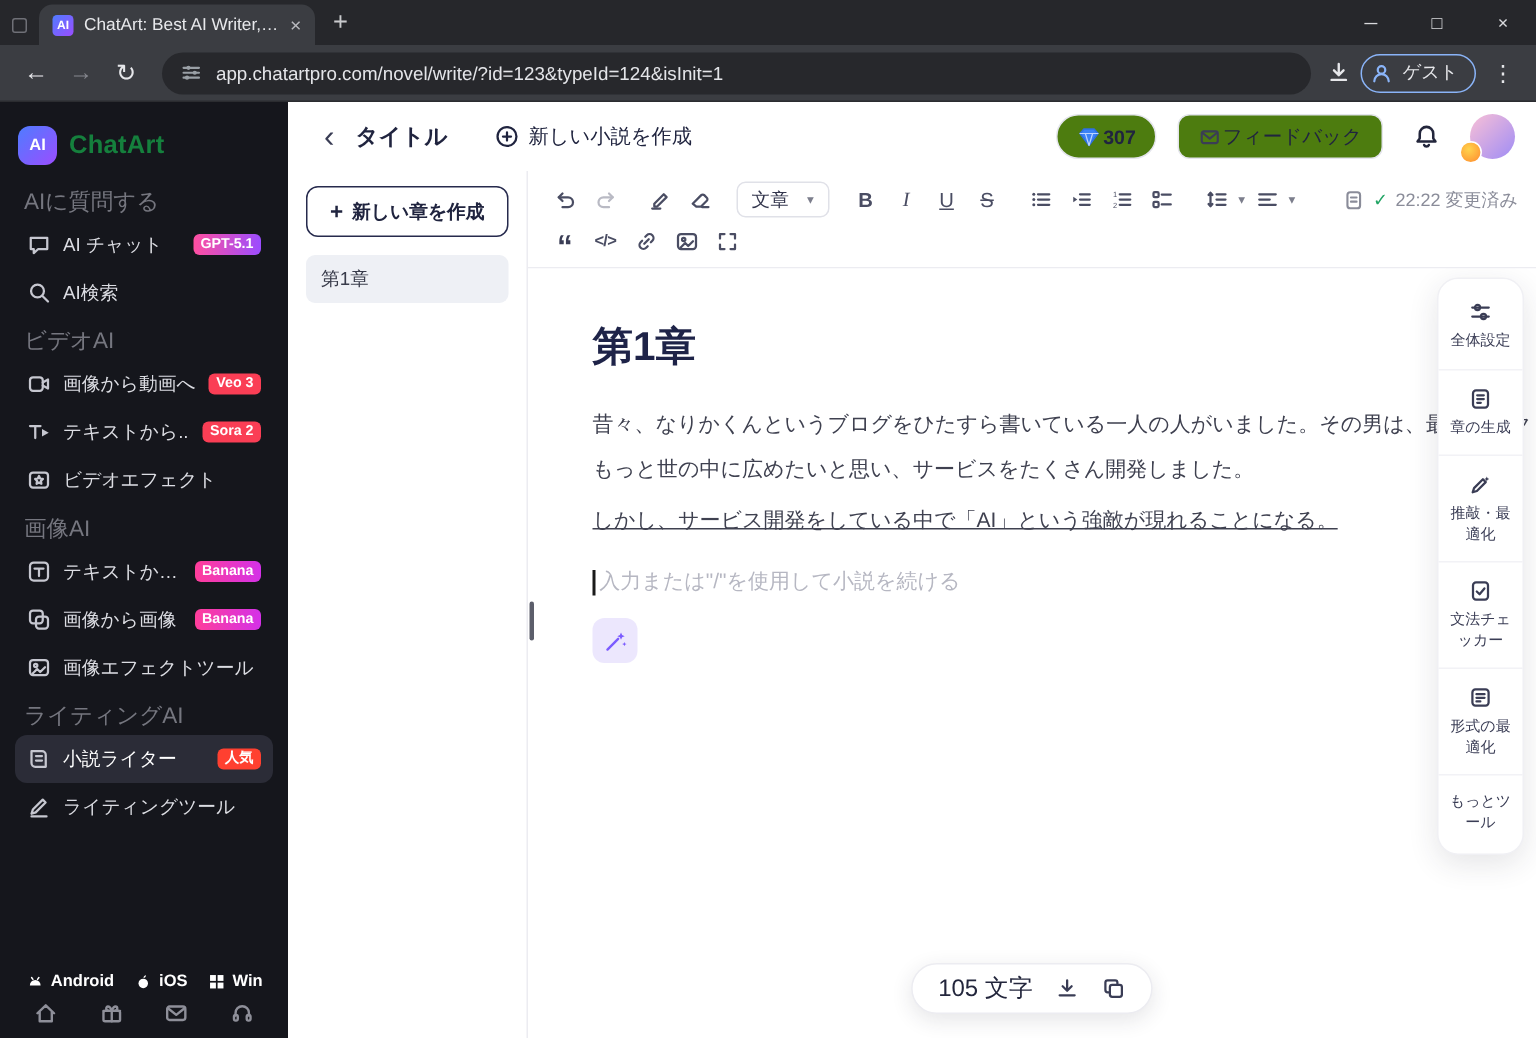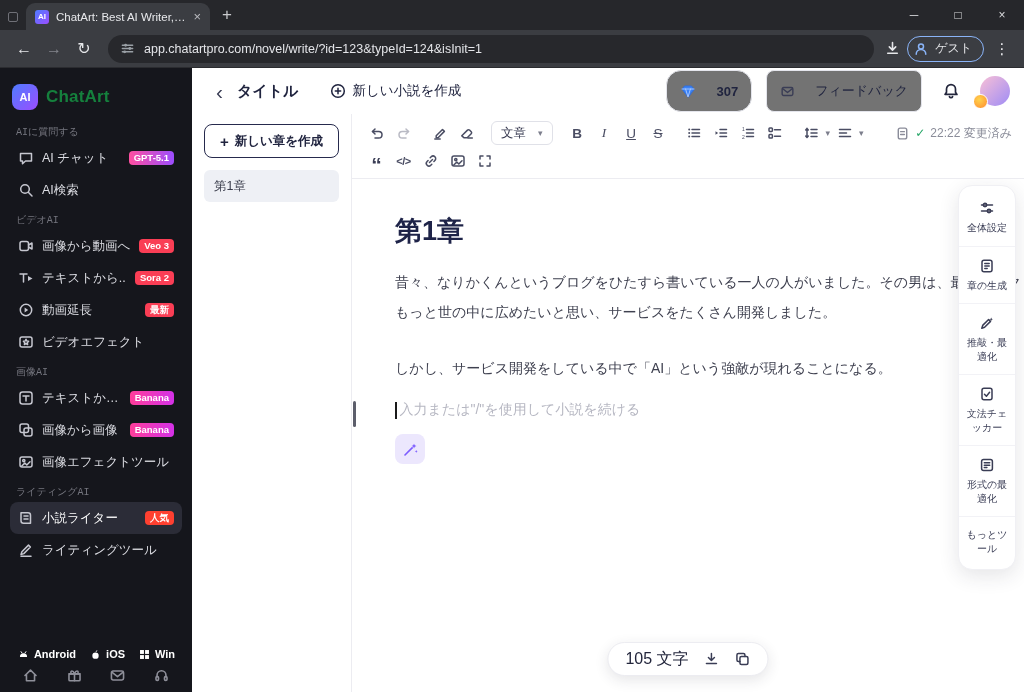--- a/index.html
+++ b/index.html
@@ -28,21 +28,21 @@
   .profile-ic{width:16px;height:16px;color:#8ab4f8;}
   .dl-ic{width:17px;height:17px;color:#e6e7ea;}
   .kebab{font-size:15px;color:#e6e7ea;width:24px;text-align:center;}
 
   
   .app{flex:1;display:flex;min-height:0;}
   .sidebar{width:192px;background:#15161c;display:flex;flex-direction:column;padding:10px 10px 8px;color:#dcdde3;flex:none;}
   .logo-row{display:flex;align-items:center;gap:8px;height:34px;margin:2px 2px 4px;}
   .logo-ic{width:26px;height:26px;border-radius:8px;background:linear-gradient(135deg,#4f7cff,#9b4dff);display:flex;align-items:center;justify-content:center;color:#fff;font-weight:800;font-size:11px;}
   .logo-text{font-size:17px;font-weight:800;color:#15803d;letter-spacing:.2px;}
-  .s-section{font-size:10px;color:#75767f;margin:7px 6px 3px;font-family:Liberation Mono, monospace;}
+  .s-section{font-size:15px;color:#75767f;margin:7px 6px 3px;}
   .s-item{height:32px;display:flex;align-items:center;gap:8px;padding:0 8px;border-radius:8px;font-size:12.5px;color:#dcdde3;cursor:pointer;}
   .s-item.active{background:#2b2c37;color:#fff;}
   .s-ic{width:16px;height:16px;color:#c6c7d0;flex:none;}
   .s-label{flex:1;white-space:nowrap;overflow:hidden;text-overflow:ellipsis;}
   .badge{font-size:9.5px;font-weight:700;color:#fff;border-radius:4px;padding:2px 5px;line-height:1;flex:none;}
   .b-gpt{background:linear-gradient(90deg,#ff4fa0,#9b4dff);}
   .b-red{background:#fa3e55;}
   .b-pink{background:linear-gradient(90deg,#ff3e9a,#d431e8);}
   .b-hot{background:#ff4030;}
   .platforms{margin-top:auto;display:flex;align-items:center;justify-content:center;gap:13px;height:22px;font-size:11px;font-weight:700;color:#fff;}
@@ -53,21 +53,21 @@
   .s-bottom{display:flex;justify-content:space-between;padding:2px 12px 0;color:#8e8f99;}
   .sb-ic{width:17px;height:17px;color:#8e8f99;}
 
   .main{flex:1;display:flex;flex-direction:column;min-width:0;background:#fff;}
   .app-header{height:46px;display:flex;align-items:center;padding:0 14px 0 24px;gap:14px;flex:none;}
   .hdr-back{font-size:21px;color:#3a3d55;line-height:1;cursor:pointer;}
   .hdr-title{font-size:15px;color:#20243f;font-weight:600;}
   .hdr-new{display:flex;align-items:center;gap:6px;font-size:13.5px;color:#20243f;margin-left:18px;cursor:pointer;}
   .pc-ic{width:16px;height:16px;color:#20243f;}
   .spacer{flex:1;}
-  .pill{height:42px;border:1px solid #e4e5ec;border-radius:15px;display:flex;align-items:center;gap:20px;padding:0 13px;font-size:13px;color:#20243f;background:#737373;cursor:pointer;}
+  .pill{height:30px;border:1px solid #e4e5ec;border-radius:15px;display:flex;align-items:center;gap:1px;padding:0 13px;font-size:13px;color:#20243f;background:#4d7c0f;cursor:pointer;}
   .diamond-pill{font-weight:700;}
   .dia-ic{width:16px;height:16px;}
   .feedback{border-radius:8px;}
   .env-ic{width:15px;height:15px;color:#3a3d55;}
   .bell{width:30px;height:30px;display:flex;align-items:center;justify-content:center;position:relative;cursor:pointer;}
   .bell-ic{width:18px;height:18px;color:#23263c;}
   .avatar{width:30px;height:30px;border-radius:50%;background:linear-gradient(135deg,#f9c0d6,#9f8cf5);position:relative;cursor:pointer;flex:none;}
   .avatar-badge{position:absolute;left:-7px;bottom:-3px;width:15px;height:15px;border-radius:50%;background:radial-gradient(circle at 40% 35%,#ffd34d,#ff8a2e);border:1.5px solid #fff;}
 
   .content{flex:1;display:flex;min-height:0;}
@@ -92,21 +92,21 @@
   .fmt-s{text-decoration:line-through;}
   .save-status{margin-left:auto;display:flex;align-items:center;gap:5px;font-size:12px;color:#8a8c99;}
   .doc-ic{width:15px;height:15px;color:#8a8c99;}
   .save-check{color:#21a464;font-size:12px;font-weight:700;}
   .quote-glyph{font-size:21px;font-weight:800;line-height:.5;padding-top:9px;color:#3a3d55;}
   .code-glyph{font-size:11px;font-weight:700;letter-spacing:-.5px;}
 
   .editor{flex:1;position:relative;padding:34px 0 0 43px;overflow:hidden;background:#fff;}
   .chapter-heading{font-size:27px;color:#1e2348;font-weight:800;margin-bottom:18px;font-family:"Liberation Sans","DejaVu Sans",sans-serif;}
   .line{font-size:14px;color:#3f4150;line-height:30px;white-space:nowrap;}
-  .para2{margin-top:26px;}
+  .para2{margin-top:4px;text-decoration:underline;}
   .ph-row{margin-top:15px;display:flex;align-items:center;height:24px;}
   .caret-bar{width:1.5px;height:17px;background:#1a1a1a;margin-right:3px;animation:blink 1.1s steps(1) infinite;}
   @keyframes blink{50%{opacity:0;}}
   .placeholder{font-size:14px;color:#b6b7c2;}
   .wand-btn{margin-top:12px;width:30px;height:30px;border-radius:8px;background:#ece7fd;border:none;display:flex;align-items:center;justify-content:center;color:#7c5cff;cursor:pointer;}
   .wand-ic{width:17px;height:17px;}
   .drag-bar{position:absolute;left:1px;top:222px;width:3px;height:26px;border-radius:2px;background:#5c5e6b;}
 
   .tools-panel{position:absolute;top:6px;right:8px;width:58px;background:#fff;border:1px solid #f0f0f4;border-radius:14px;box-shadow:0 6px 20px rgba(40,40,60,.12);padding:3px 0;z-index:5;}
   .tool{display:flex;flex-direction:column;align-items:center;gap:5px;padding:11px 4px;border-top:1px solid #f2f2f6;color:#3a3d55;cursor:pointer;}
@@ -221,30 +221,20 @@
               <path d="M2 4h7M5.5 4v8"></path>
               <path class="fill" d="M10 6l4.5 2.5L10 11z"></path>
             </svg>
           </span>
         <span class="s-label">テキストから..</span>
         <span class="badge b-red">Sora 2</span>
       </div>
       <div class="s-item">
         <span class="s-ic">
             <svg class="ic" viewBox="0 0 16 16">
-              <circle cx="8" cy="8" r="5.7"></circle>
-              <path class="fill" d="M6.6 5.6L10.2 8l-3.6 2.4z"></path>
-            </svg>
-          </span>
-        <span class="s-label">動画延長</span>
-        <span class="badge b-red">最新</span>
-      </div>
-      <div class="s-item">
-        <span class="s-ic">
-            <svg class="ic" viewBox="0 0 16 16">
               <rect x="2" y="3" width="12" height="10" rx="2"></rect>
               <path d="M8 5.3l.8 1.7 1.8.3-1.3 1.3.3 1.9L8 9.6l-1.6.9.3-1.9-1.3-1.3 1.8-.3z"></path>
             </svg>
           </span>
         <span class="s-label">ビデオエフェクト</span>
       </div>
 
       <div class="s-section">画像AI</div>
 
       <div class="s-item">

